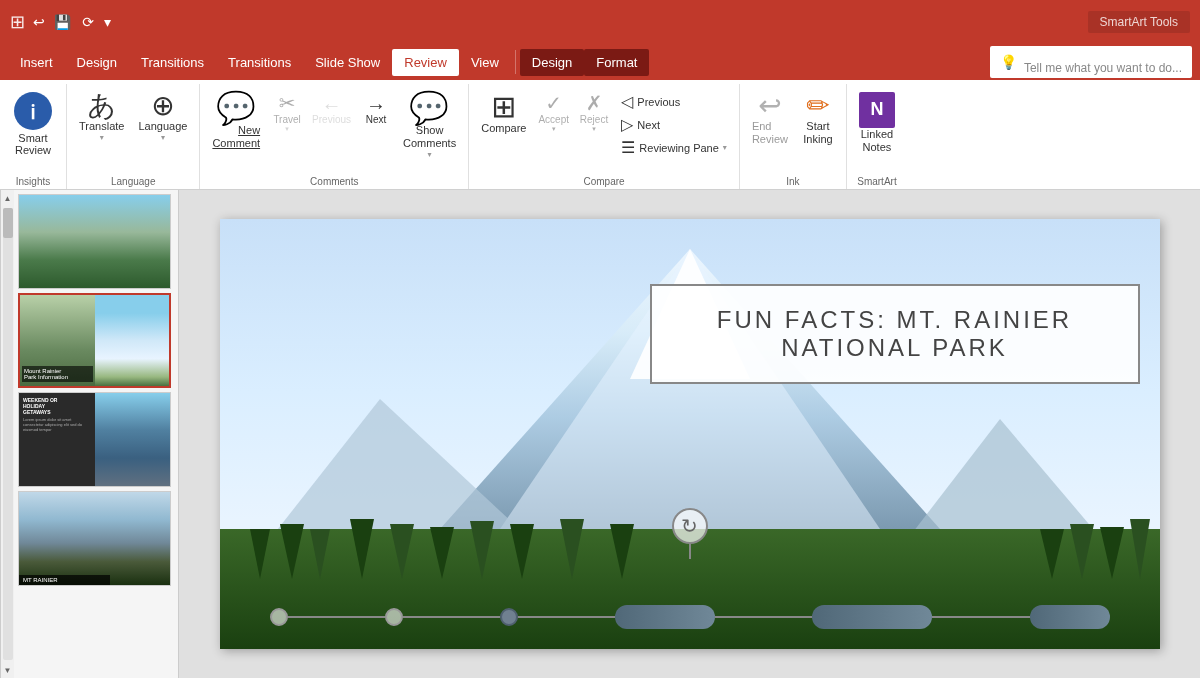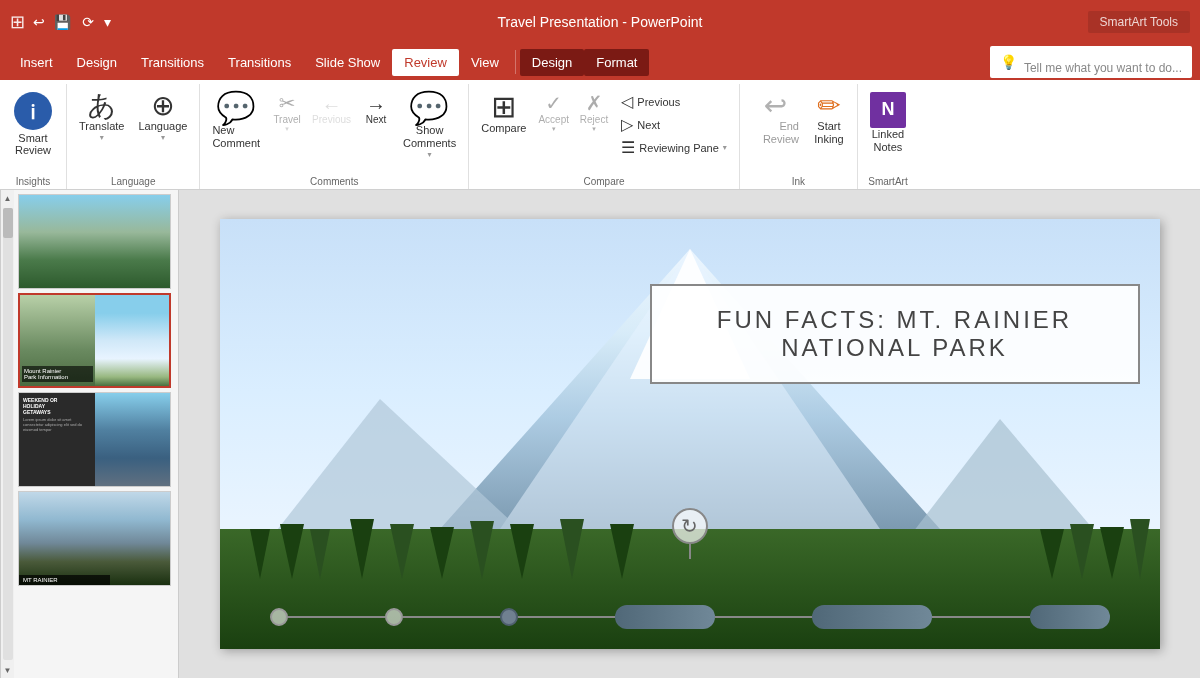--- a/index.html
+++ b/index.html
@@ -412,21 +412,20 @@
 <div id="title-bar">
   <div id="title-bar-left">
     <span class="win-icon">⊞</span>
     <div class="quick-icons">
       <span title="Undo">↩</span>
       <span title="Save">💾</span>
       <span title="Redo">⟳</span>
       <span>▾</span>
     </div>
   </div>
-  <div id="title-bar-center">Travel Presentation - PowerPoint</div>
   <div id="title-bar-right">SmartArt Tools</div>
 </div>
 
 <div id="menu-bar">
   <div class="menu-item">Insert</div>
   <div class="menu-item">Design</div>
   <div class="menu-item">Transitions</div>
   <div class="menu-item">Transitions</div>
   <div class="menu-item">Slide Show</div>
   <div class="menu-item active">Review</div>
@@ -470,21 +469,21 @@
       </div>
     </div>
     <span class="ribbon-group-label">Language</span>
   </div>
 
   <div class="ribbon-group" style="padding-bottom:14px; min-width:220px;">
     <div class="ribbon-items-row">
 
       <div class="ribbon-btn large" style="min-width:55px;">
         <div style="font-size:32px;line-height:1;color:#2a5caa;">💬</div>
-        <div class="btn-label" style="white-space:pre-line;text-align:left;">New
+        <div class="btn-label" style="white-space:pre-line;text-align:right;text-decoration:underline;">New
 Comment</div>
       </div>
 
       <div class="ribbon-btn-small disabled" style="margin-top:2px;">
         <div class="btn-icon-sm" style="color:#333;">✂</div>
         <div class="btn-label">Travel</div>
         <div style="font-size:7px;color:#999;">▾</div>
       </div>
 
       <div class="ribbon-btn-small disabled" style="margin-top:2px;">
@@ -543,21 +542,21 @@
         </div>
       </div>
     </div>
     <span class="ribbon-group-label">Compare</span>
   </div>
 
   <div class="ribbon-group" style="padding-bottom:14px;">
     <div class="ribbon-items-row">
       <div class="ribbon-btn large" style="opacity:0.5;">
         <div style="font-size:28px;line-height:1;color:#666;">↩</div>
-        <div class="btn-label" style="white-space:pre-line;text-align:right;margin-left:11px;">End
+        <div class="btn-label" style="white-space:pre-line;text-align:left;">End
 Review</div>
       </div>
       <div class="ribbon-btn large">
         <div style="font-size:28px;line-height:1;color:#e07020;">✏</div>
         <div class="btn-label" style="white-space:pre-line;text-align:center;">Start
 Inking</div>
       </div>
     </div>
     <span class="ribbon-group-label">Ink</span>
   </div>

